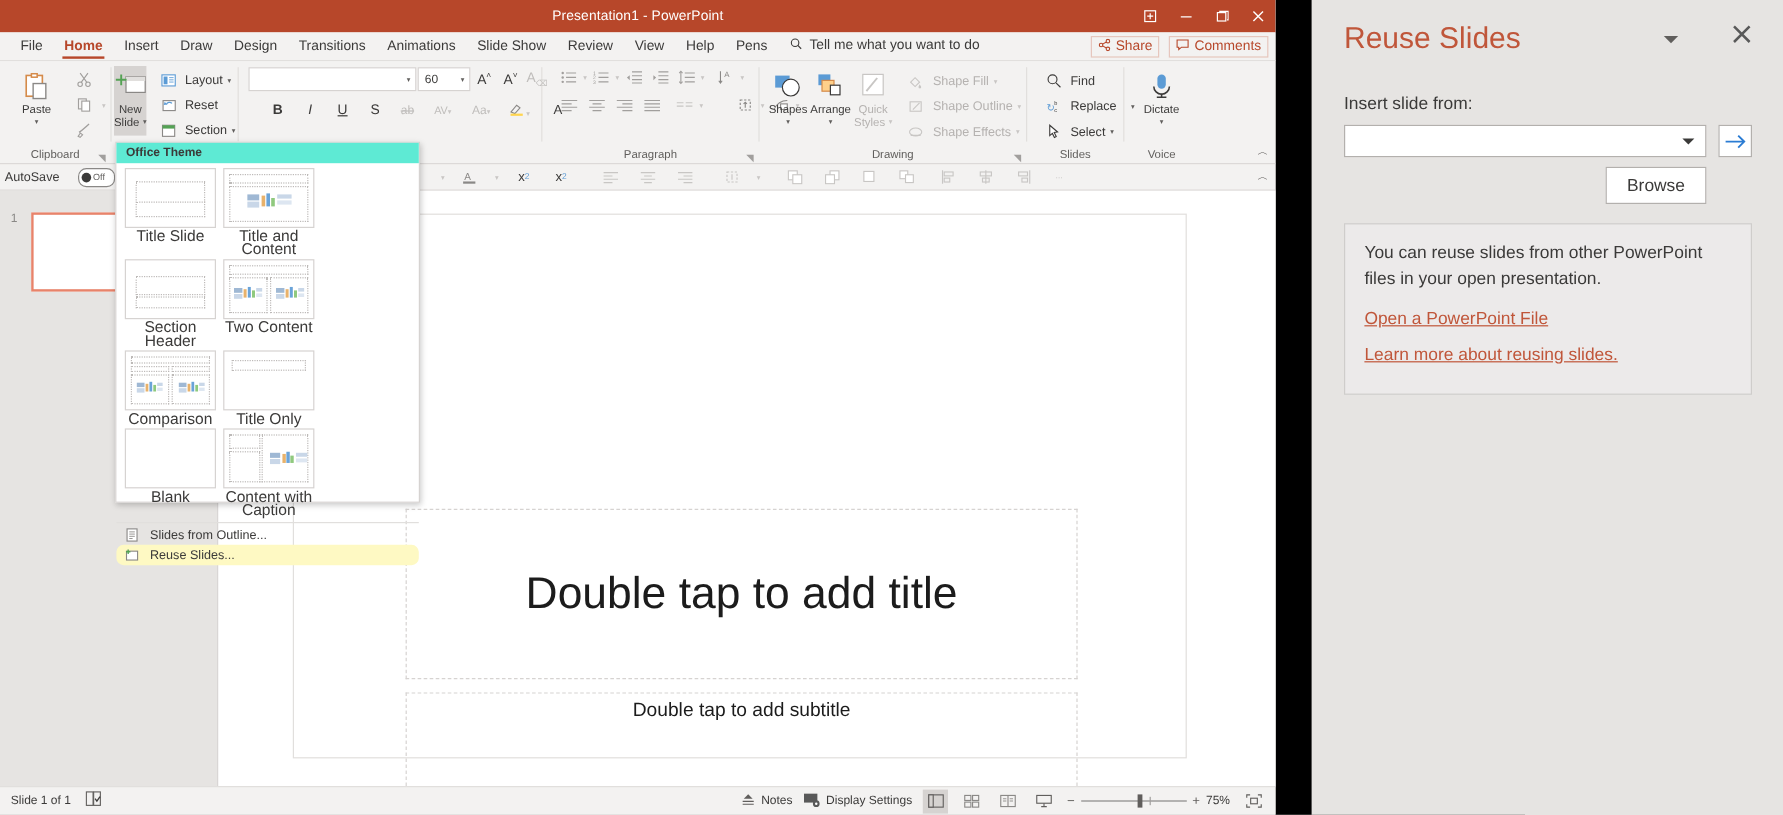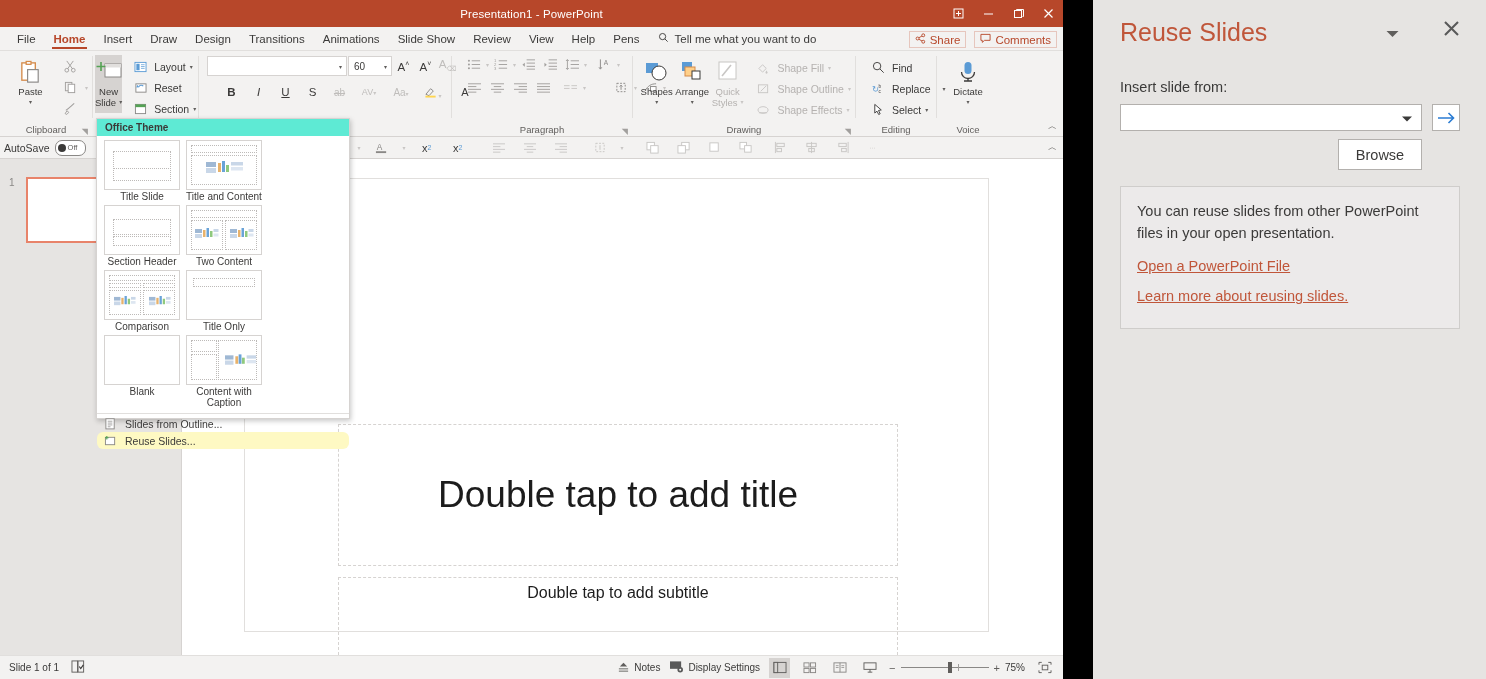--- a/index.html
+++ b/index.html
@@ -97,21 +97,21 @@
   .ficon.dim { color: #bfbdbb; }
 
   
   .iconsq { width: 20px; height: 19px; display: flex; align-items: center; justify-content: center; }
 
   
   #row2 {
     height: 22px; background: #f3f2f1; display: flex; align-items: center;
     border-bottom: 1px solid #d6d3d1; padding-left: 4px; position: relative;
   }
-  #autosave { display: flex; align-items: center; gap: 5px; font-size: 10.5px; color: #3b3a39; }
+  #autosave { display: flex; align-items: center; gap: 15px; font-size: 10.5px; color: #3b3a39; }
   .toggle {
     width: 31px; height: 13px; border-radius: 7px; border: 1px solid #8a8886; background: #fff;
     display: flex; align-items: center; padding: 7px 2px; gap: 2px;
   }
   .toggle .knob { width: 8px; height: 8px; border-radius: 50%; background: #3b3a39; }
   .toggle .lbl { font-size: 7.5px; color: #605e5c; }
 
   
   #workspace { position: absolute; left: 0; top: 159px; right: 0; bottom: 24px; background: #fff; }
   #thumbpane {
@@ -161,21 +161,21 @@
   #gallery .hdr {
     height: 17px; background: #5eead4; font-size: 10px; font-weight: bold; color: #3b3a39;
     padding-left: 8px; line-height: 17px;
   }
   .gal-grid { padding: 4px 4px 0 4px; display: flex; flex-wrap: wrap; }
   .gal-cell { width: 82px; display: flex; flex-direction: column; align-items: center; margin-bottom: 3px; }
   .gal-thumb {
     width: 76px; height: 50px; border: 1px solid #d6d3d1; background: #fff; position: relative;
   }
   .gal-cap {
-    font-size: 10px; color: #3b3a39; text-align: center; line-height: 11px; margin-top: 1px;
+    font-size: 13px; color: #3b3a39; text-align: center; line-height: 11px; margin-top: 1px;
     width: 80px;
   }
   .gal-sep { height: 1px; background: #e1dfdd; margin: 2px 0 1px 0; }
   .menuitem {
     height: 17px; display: flex; align-items: center; gap: 7px; padding-left: 6px;
     font-size: 10.5px; color: #3b3a39;
   }
   .menuitem.hl { background: #fef9c3; border-radius: 6px; }
   .menuitem .mi-ic { width: 15px; display: flex; align-items: center; justify-content: center; }
 
@@ -633,21 +633,21 @@
         <div class="smallbtn">
           <span class="iconsq">
               <svg width="13" height="13" viewBox="0 0 14 14">
                 <path d="M3 1.5l7 6-3 .5 1.8 3.6-1.6.8-1.8-3.6-2.4 2z" fill="#fff" stroke="#3b3a39"></path>
               </svg>
             </span>
           <span>Select</span>
           <span class="caret">▾</span>
         </div>
       </div>
-      <div class="grp-label">Editing</div>
+      <div class="grp-label">Slides</div>
     </div>
     <div class="grp-sep"></div>
 
     <div class="grp" style="width:62px">
       <div class="grp-body" style="justify-content:center">
         <div class="bigbtn">
           <span class="ic">
             <svg width="22" height="24" viewBox="0 0 22 24">
                 <rect x="7.5" y="2" width="7" height="12" rx="3.5" fill="#5b9bd5"></rect>
                 <path d="M4.5 12a6.5 6.5 0 0 0 13 0" fill="none" stroke="#3b3a39" stroke-width="1.3"></path>

